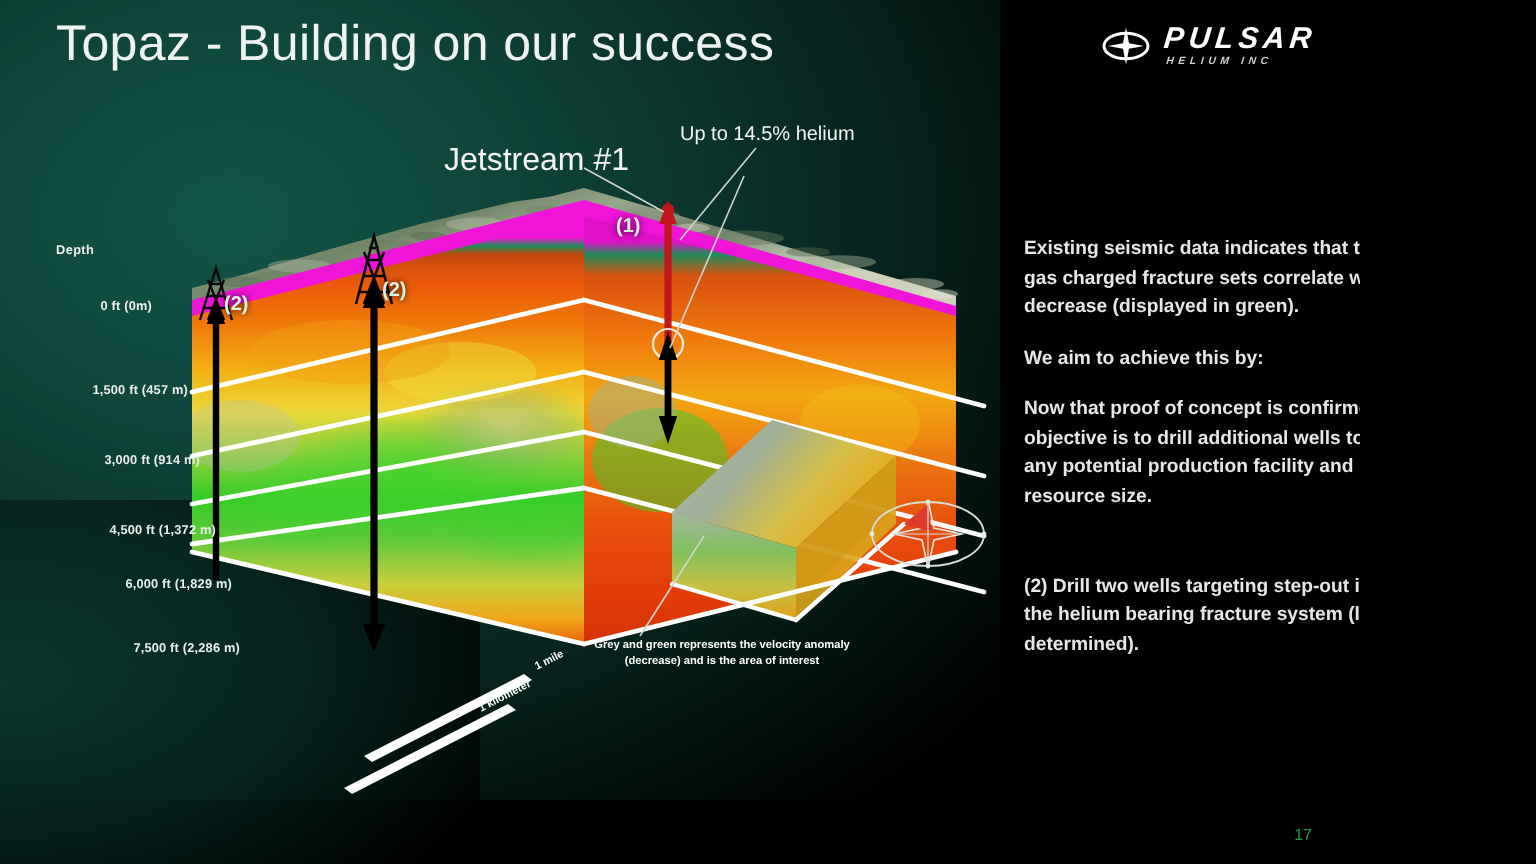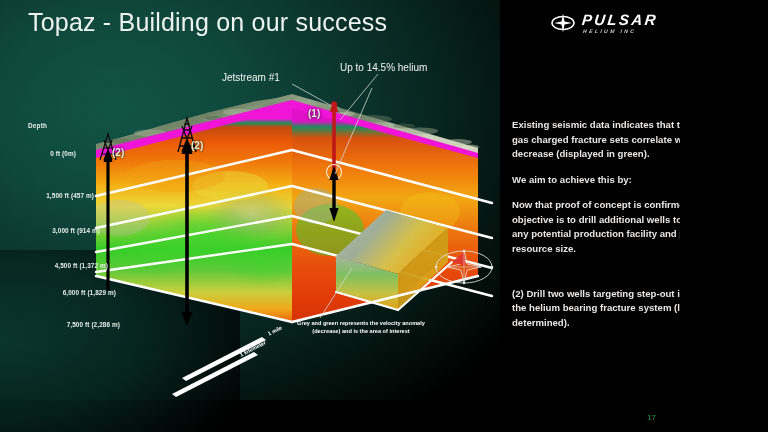--- a/index.html
+++ b/index.html
@@ -126,21 +126,21 @@
     text-align: right;
   }
   
   .ann {
     position: absolute;
     color: #f2f4f2;
     white-space: nowrap;
   }
   .ann-jetstream {
     left: 222px; top: 72px;
-    font-size: 10px;
+    font-size: 16px;
   }
   .ann-helium {
     left: 340px; top: 62px;
     font-size: 10px;
   }
   .ann-marker {
     position: absolute;
     font-size: 10px;
     font-weight: 700;
     color: #d8f3dd;

